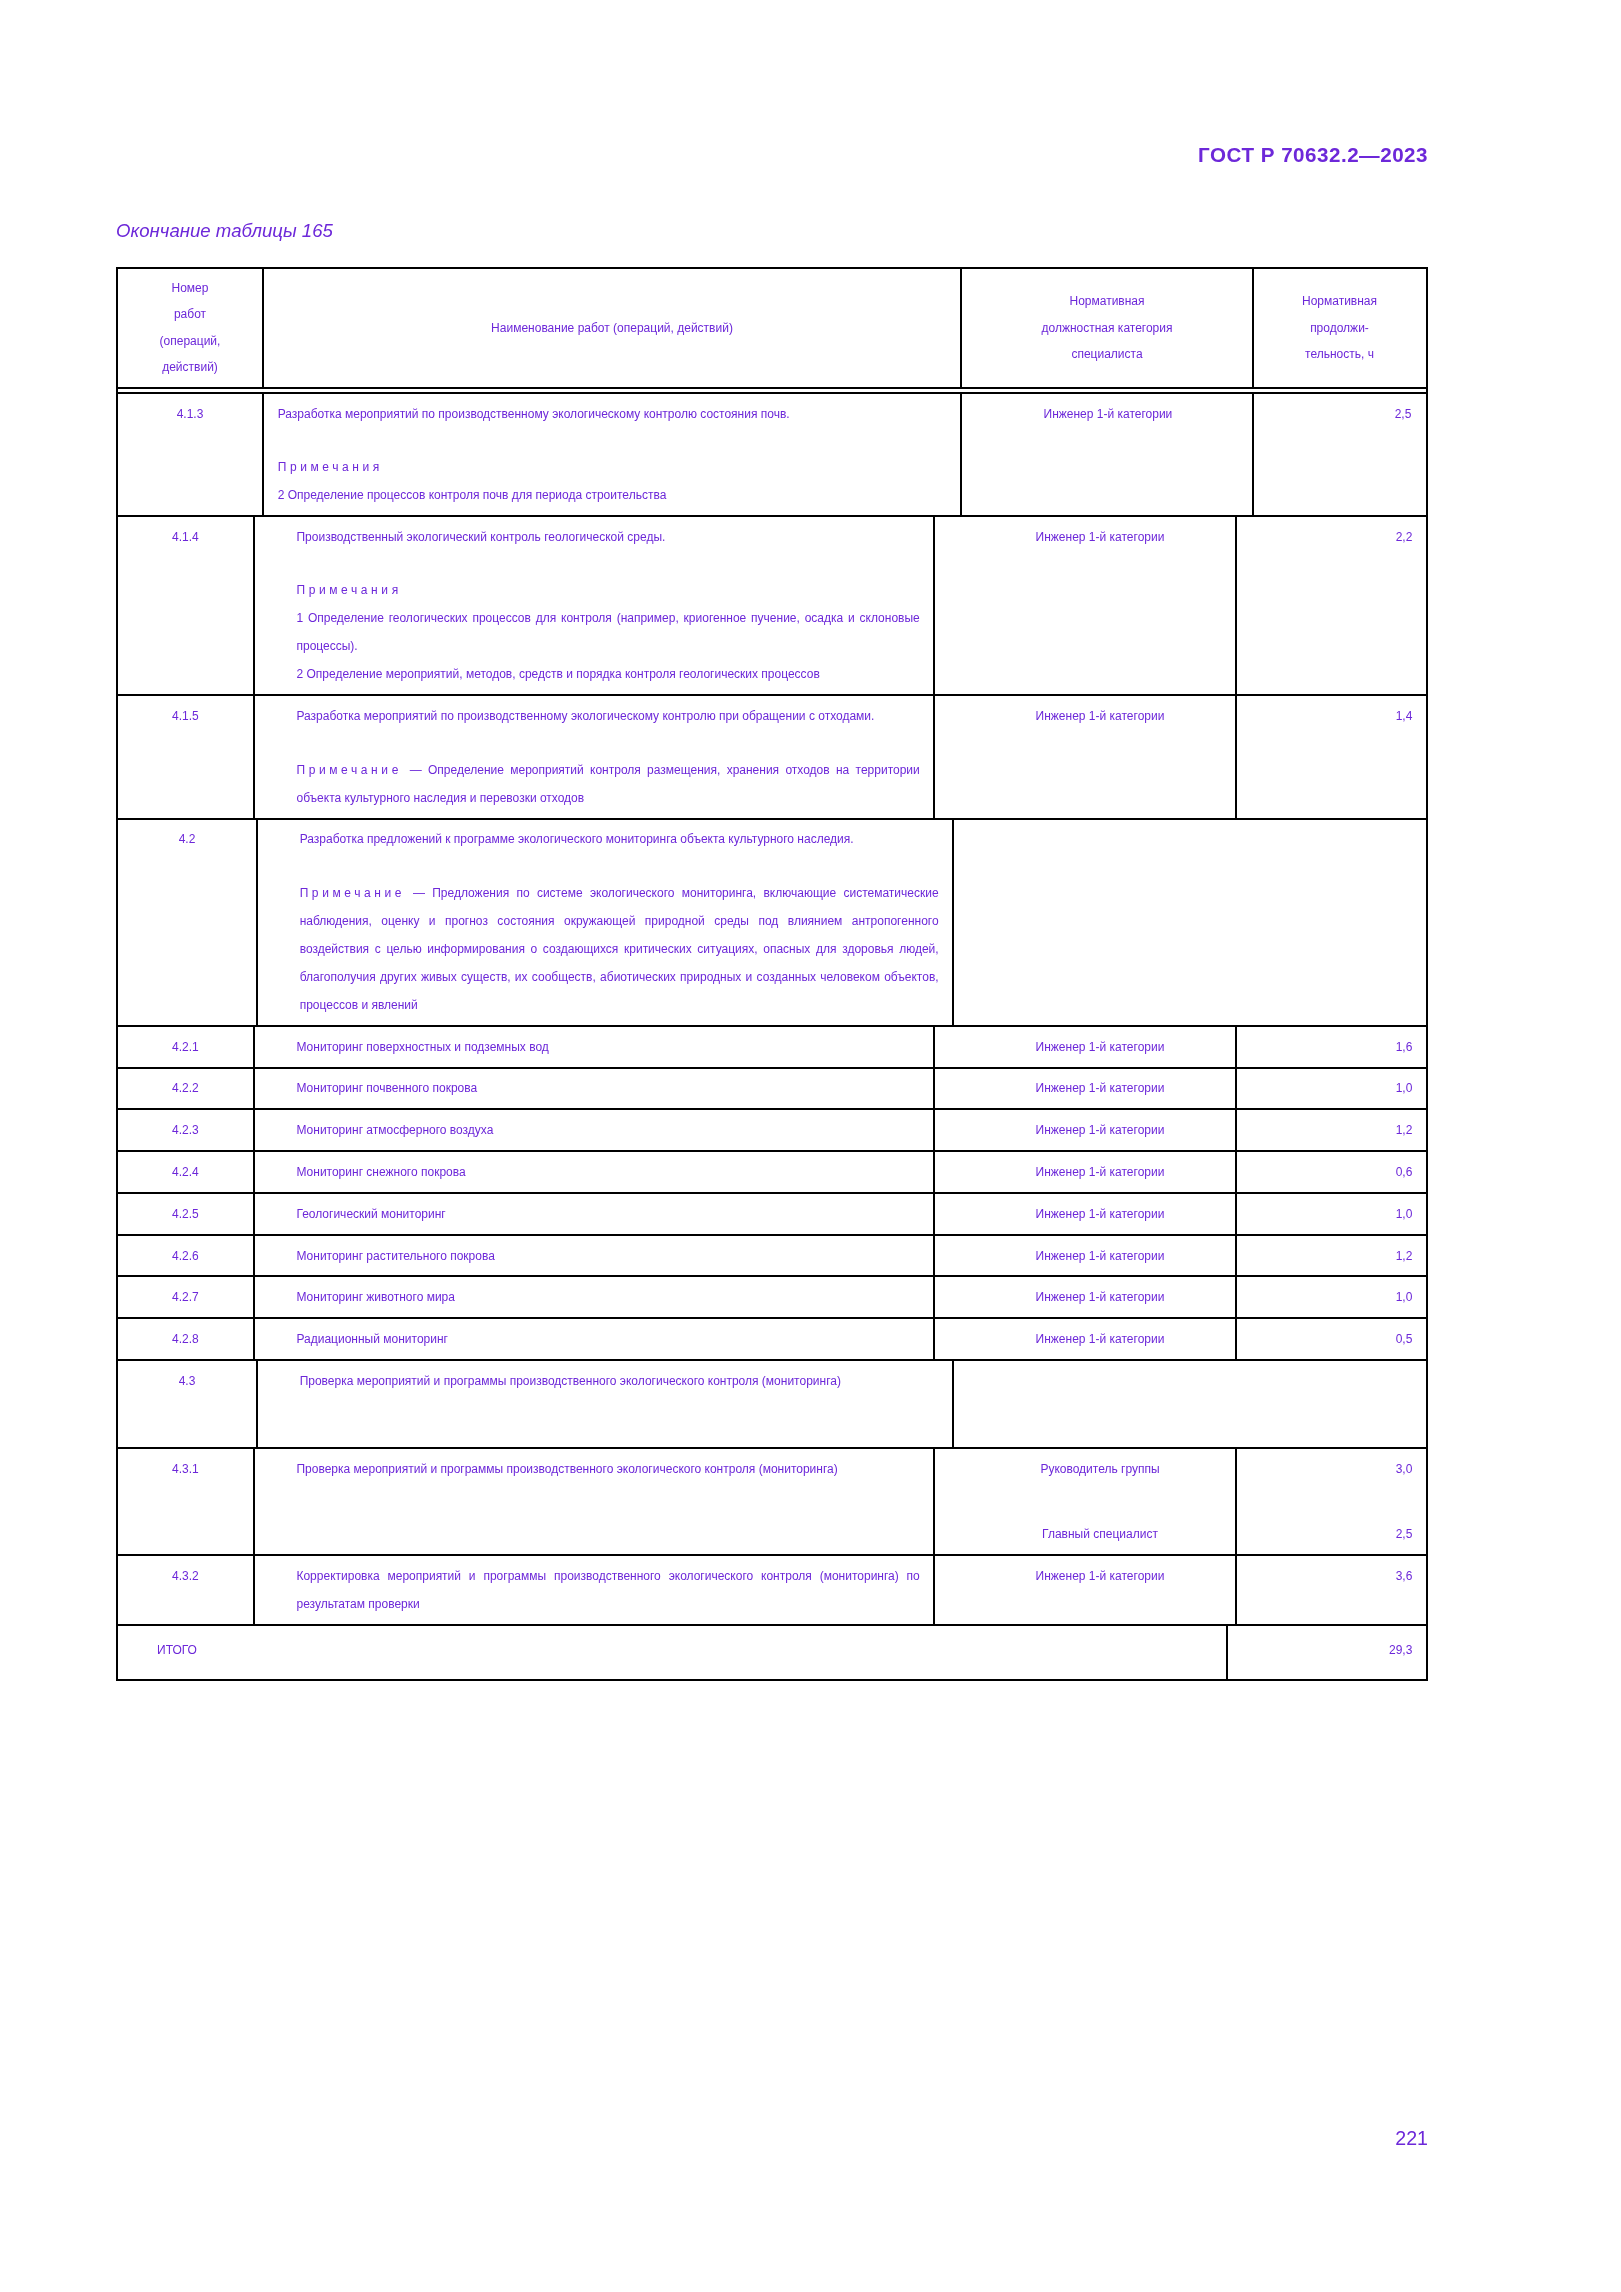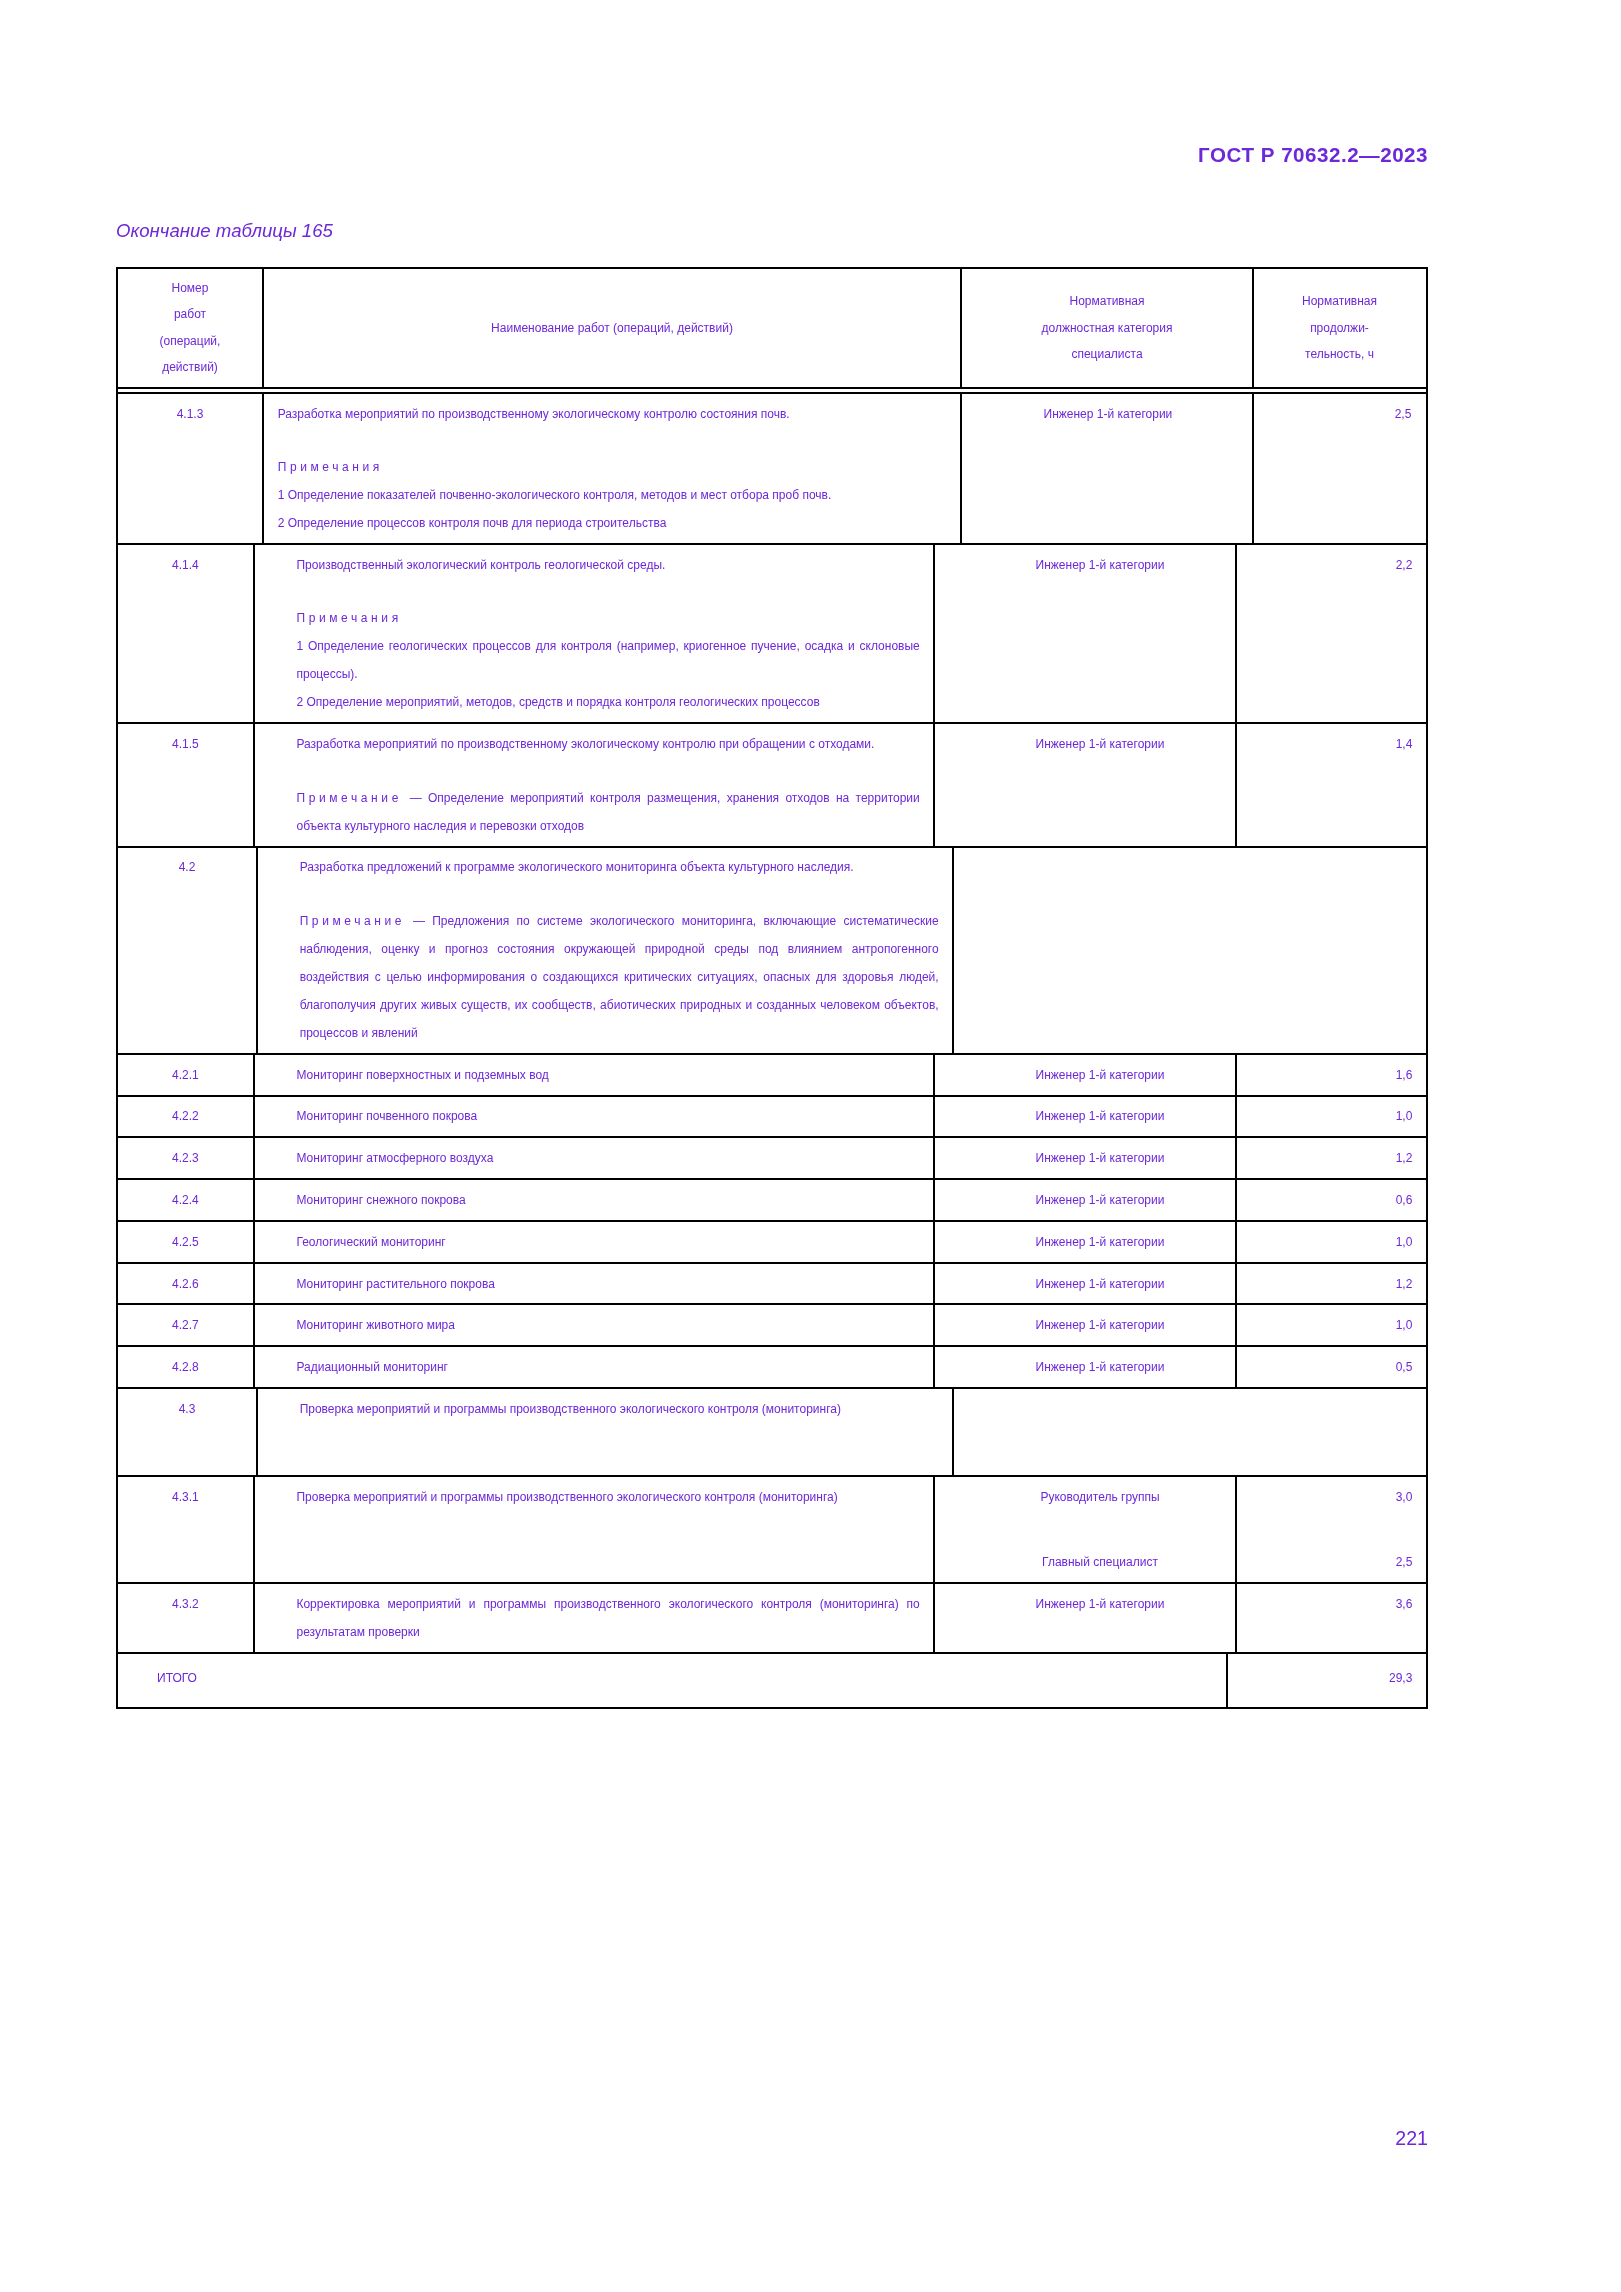--- a/index.html
+++ b/index.html
@@ -80,21 +80,20 @@
 тельность, ч</div>
     </div>
     <div class="hsep"></div>
 
     <div class="row">
       <div class="c c1">4.1.3</div>
       <div class="c c2">
         <div class="just">Разработка мероприятий по производственному экологическому контролю состояния почв.</div>
         <div class="note">
           <div><span class="spaced">Примечания</span></div>
-          <div class="note-item">1 Определение показателей почвенно-экологического контроля, методов и мест отбора проб почв.</div>
           <div class="note-item">2 Определение процессов контроля почв для периода строительства</div>
         </div>
       </div>
       <div class="c c3">Инженер 1-й категории</div>
       <div class="c c4">2,5</div>
     </div>
 
     <div class="row bt3">
       <div class="c c1">4.1.4</div>
       <div class="c c2">

